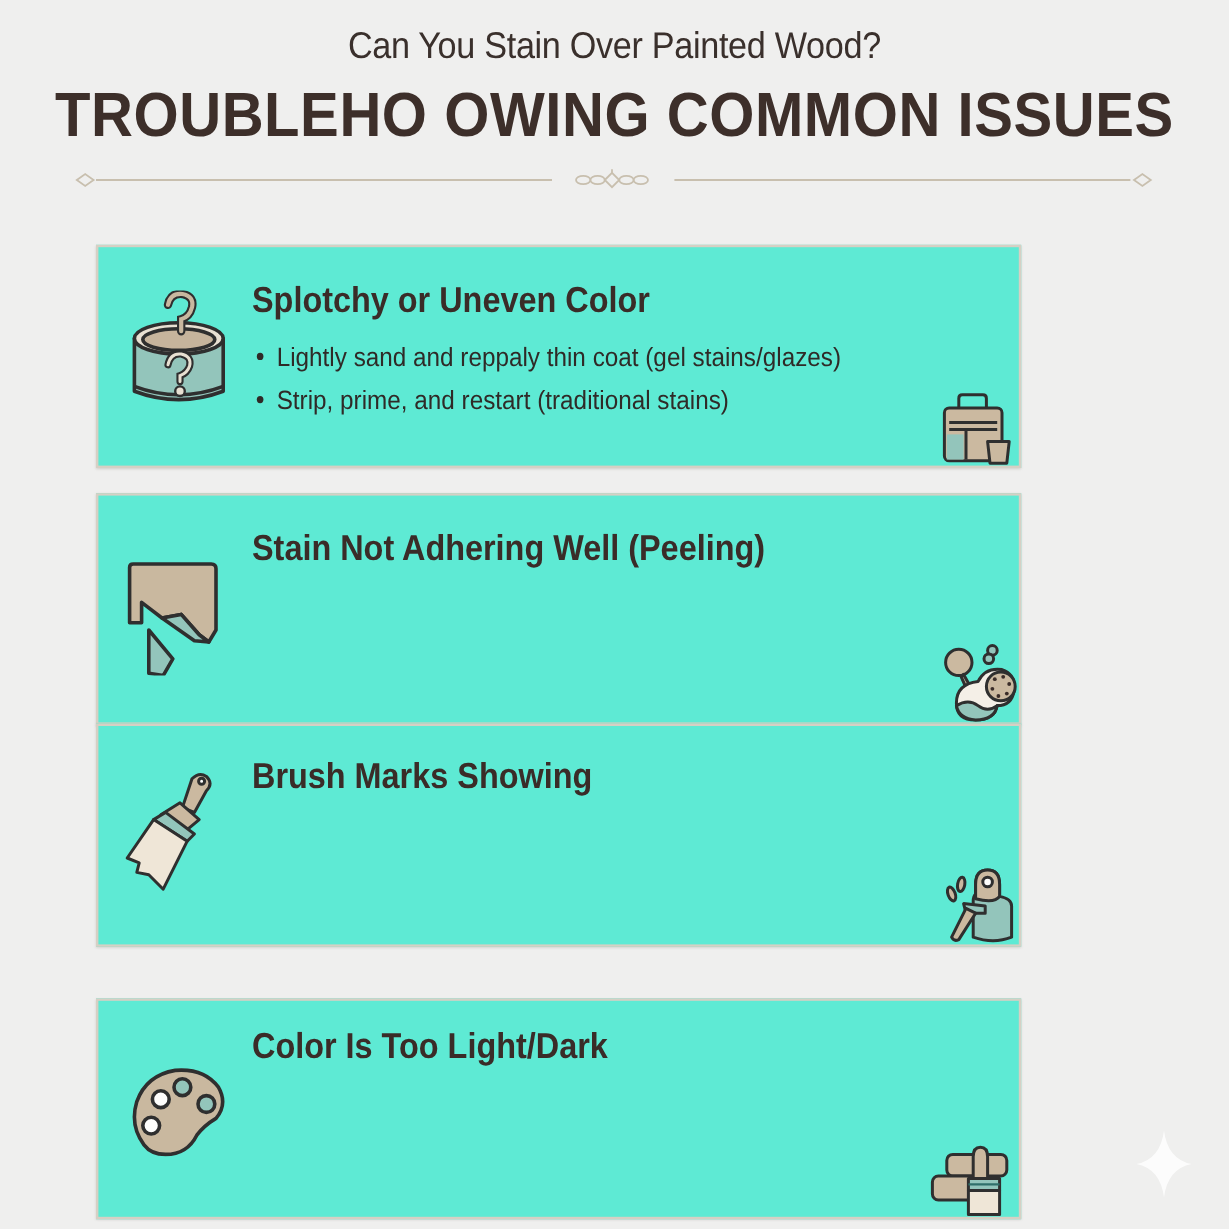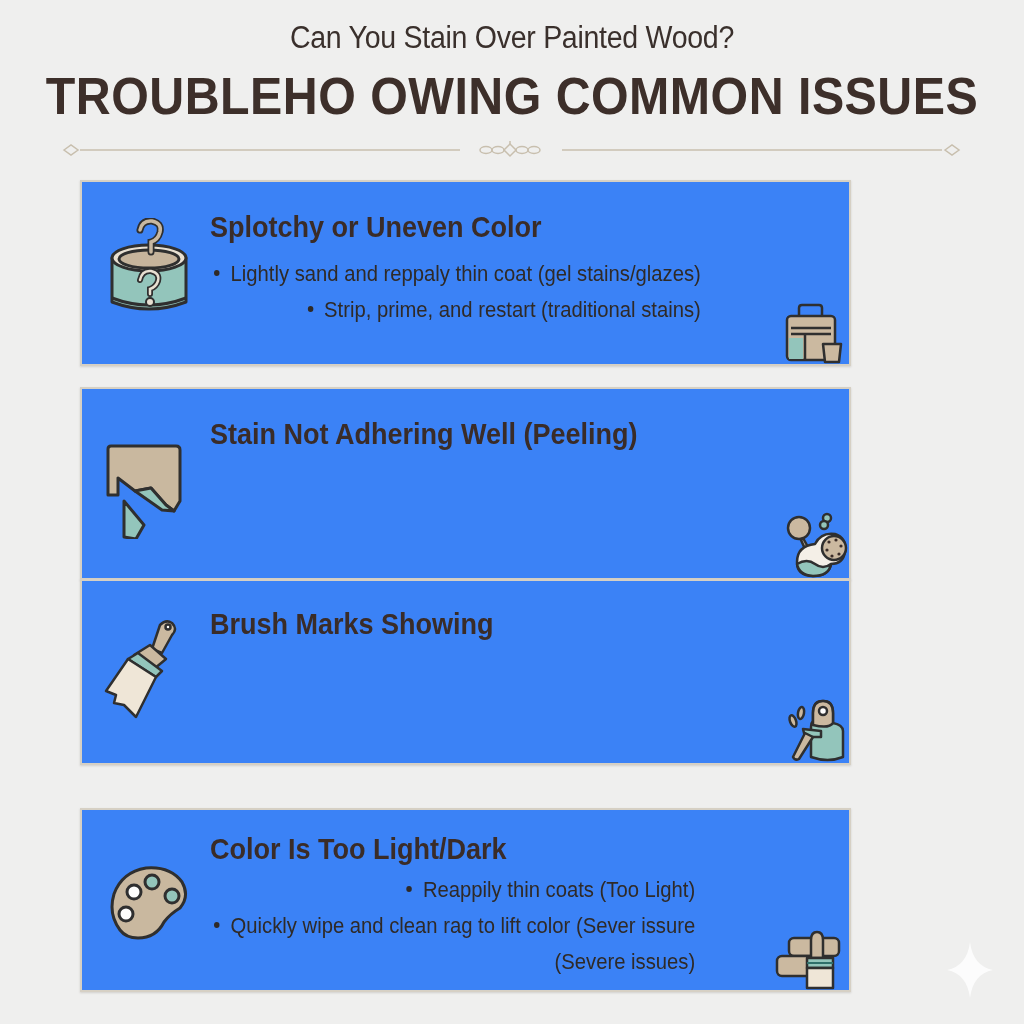--- a/index.html
+++ b/index.html
@@ -18,35 +18,36 @@
     .title {
       position: absolute; left: 0; right: 0; top: 66px;
       text-align: center; font-size: 52px; font-weight: bold;
       color: #3d2f2a; letter-spacing: 0.5px; transform: scaleX(0.93);
     }
     .divider {
       position: absolute; left: 62px; top: 140px; width: 900px; height: 20px;
     }
     .card {
       position: absolute; left: 80px; width: 771px;
-      background: #3b82f6;
+      background: #5eead4;
       border: 2px solid #d6d0c4;
       box-shadow: 0 1px 2px rgba(120,110,100,0.25);
       box-sizing: border-box;
+      margin-top: 24px;
     }
     .card .left-icon { position: absolute; left: 22px; }
     .card .corner-icon { position: absolute; right: 0; bottom: 0; }
     .card h2 {
       position: absolute; left: 128px; margin: 0;
       font-size: 30px; font-weight: bold; color: #3a2c28;
       transform-origin: left center; transform: scaleX(0.9);
       white-space: nowrap;
     }
     .card ul {
-      position: absolute; left: 132px; margin: 0; padding: 0; list-style: none; text-align: right;
+      position: absolute; left: 132px; margin: 0; padding: 0; list-style: none;
     }
     .card li {
       font-size: 22px; color: #2f2a27; height: 36px; line-height: 36px;
       white-space: nowrap; transform-origin: left center; transform: scaleX(0.92);
     }
     .card li .dot {
       display: inline-block; width: 6px; height: 6px; border-radius: 50%;
       background: #2f2a27; margin-right: 12px; vertical-align: middle; position: relative; top: -2px;
     }
     .card li.cont { padding-left: 20px; }
@@ -163,25 +164,20 @@
   <svg class="left-icon" style="top:54px;left:26px" width="82" height="76" viewBox="0 0 82 76">
     <g stroke="#2f2f2f" stroke-width="3">
       <path d="M12 66 Q0 50 6 30 Q14 8 38 4 Q62 2 74 18 Q82 32 72 44 Q62 50 56 58 Q48 74 30 74 Q18 74 12 66 Z" fill="#c9b89f"></path>
       <circle cx="26" cy="28" r="7" fill="#fdfdfc"></circle>
       <circle cx="44" cy="18" r="7" fill="#93c5bb"></circle>
       <circle cx="64" cy="32" r="7" fill="#93c5bb"></circle>
       <circle cx="18" cy="50" r="7" fill="#fdfdfc"></circle>
     </g>
   </svg>
   <h2 style="top:22px">Color Is Too Light/Dark</h2>
-  <ul style="top:62px">
-    <li><span class="dot"></span><span>Reappily thin coats (Too Light)</span></li>
-    <li><span class="dot"></span><span>Quickly wipe and clean rag to lift color (Sever issure</span></li>
-    <li class="cont"><span>(Severe issues)</span></li>
-  </ul>
   <svg class="corner-icon" width="74" height="60" viewBox="0 0 74 60">
     <g stroke="#2f2f2f" stroke-width="2.5" stroke-linejoin="round">
       <rect x="14" y="8" width="50" height="18" rx="5" fill="#cbb9a0"></rect>
       <rect x="2" y="26" width="50" height="20" rx="5" fill="#cbb9a0"></rect>
       <path d="M36 10 Q36 2 42 2 Q48 2 48 10 L48 28 L36 28 Z" fill="#cbb9a0"></path>
       <rect x="32" y="28" width="26" height="10" fill="#93c5bb"></rect>
       <rect x="32" y="38" width="26" height="20" fill="#efe6d7"></rect>
     </g>
     <line x1="32" y1="33" x2="58" y2="33" stroke="#2f6f6a" stroke-width="2"></line>
   </svg>

